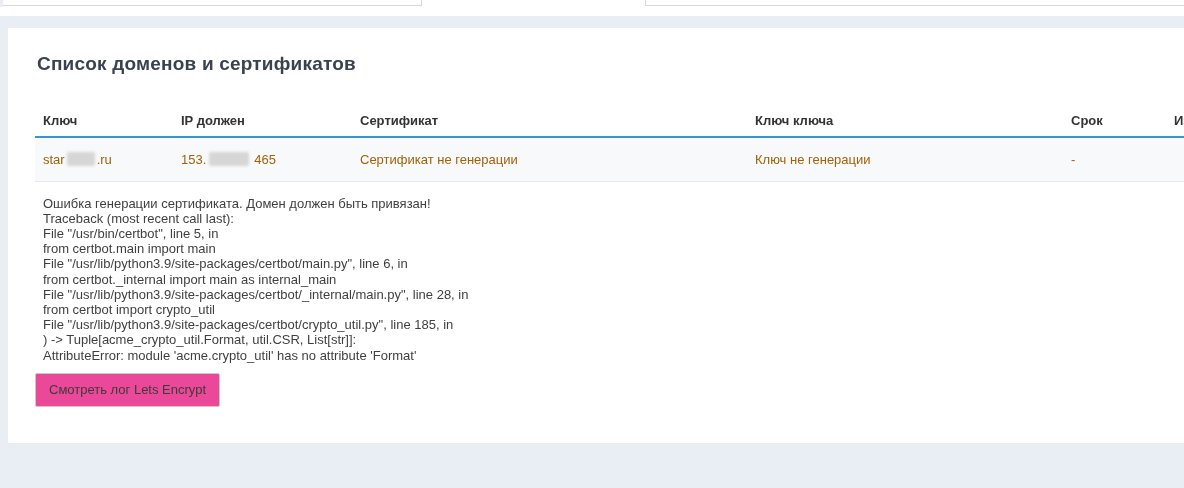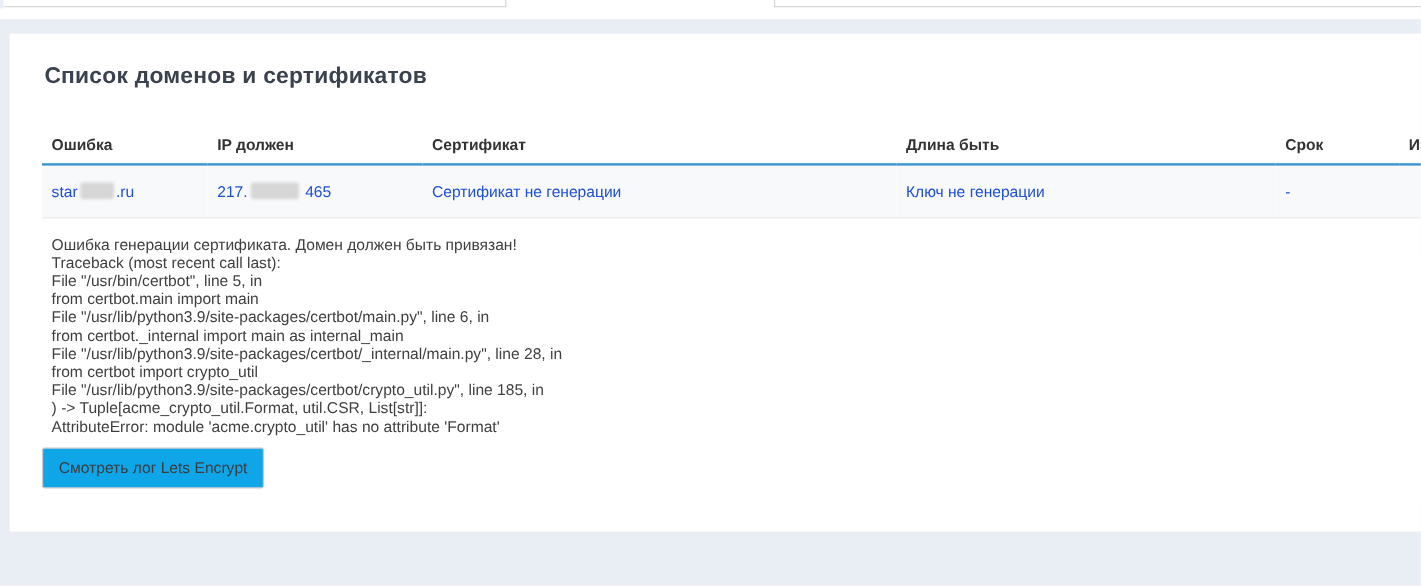--- a/index.html
+++ b/index.html
@@ -36,21 +36,21 @@
   table { border-collapse: collapse; table-layout: fixed; width: 1330px; }
   th {
     height: 32px; text-align: left; vertical-align: middle;
     font-size: 13px; font-weight: bold; color: #333333;
     padding: 0 8px;
     border-bottom: 2px solid #3a94d1;
     white-space: nowrap; overflow: hidden;
   }
   td {
     height: 44px; vertical-align: middle;
-    font-size: 13px; color: #1d4ed8;
+    font-size: 13px; color: #a16207;
     padding: 0 8px;
     background: #f8f9fa;
     border-bottom: 1px solid #e8e8e8;
     white-space: nowrap; overflow: hidden;
   }
   .blur {
     display: inline-block; height: 14px;
     background: #d6d6d6; border-radius: 2px;
     filter: blur(1.5px);
     vertical-align: -2px;
@@ -63,21 +63,21 @@
     margin: 14px 0 0 35px;
     font-size: 13px; line-height: 15.2px;
     color: #3f3f3f;
   }
 
   
   .log-button {
     display: inline-block;
     margin: 10px 0 0 27px;
     height: 34px; padding: 0 13px;
-    background: #0ea5e9;
+    background: #ec4899;
     border: 1px solid #c8c8c8; border-radius: 2px;
     font-family: "Liberation Sans", "DejaVu Sans", sans-serif;
     font-size: 13px; color: #3c3c3c;
     line-height: 32px;
     cursor: pointer;
   }
 </style>
 </head>
 <body>
 
@@ -96,32 +96,32 @@
       <colgroup>
         <col style="width:138px">
           <col style="width:179px">
           <col style="width:395px">
         <col style="width:316px">
           <col style="width:103px">
           <col style="width:199px">
       </colgroup>
       <thead>
         <tr>
-          <th>Ошибка</th>
+          <th>Ключ</th>
           <th>IP должен</th>
           <th>Сертификат</th>
-          <th>Длина быть</th>
+          <th>Ключ ключа</th>
           <th>Срок</th>
           <th>Издатель</th>
         </tr>
       </thead>
       <tbody>
         <tr>
           <td><span>star</span><span class="blur domain"></span><span>.ru</span></td>
-          <td><span>217.</span><span class="blur ip"></span><span>465</span></td>
+          <td><span>153.</span><span class="blur ip"></span><span>465</span></td>
           <td>Сертификат не генерации</td>
           <td>Ключ не генерации</td>
           <td>-</td>
           <td></td>
         </tr>
       </tbody>
     </table>
   </div>
 
   <div class="error-log">

